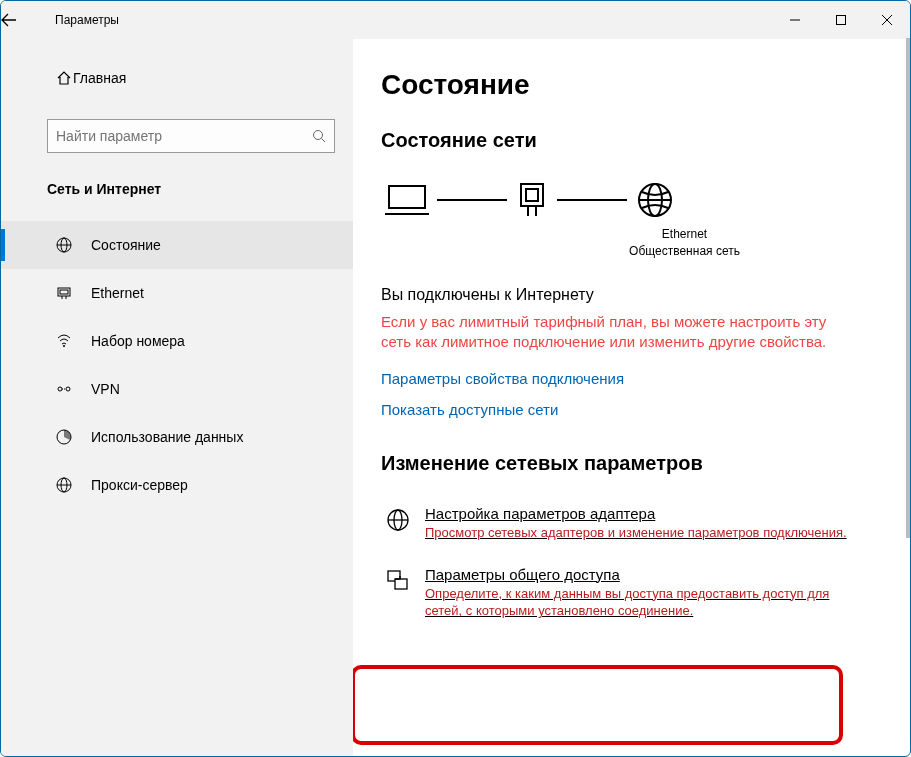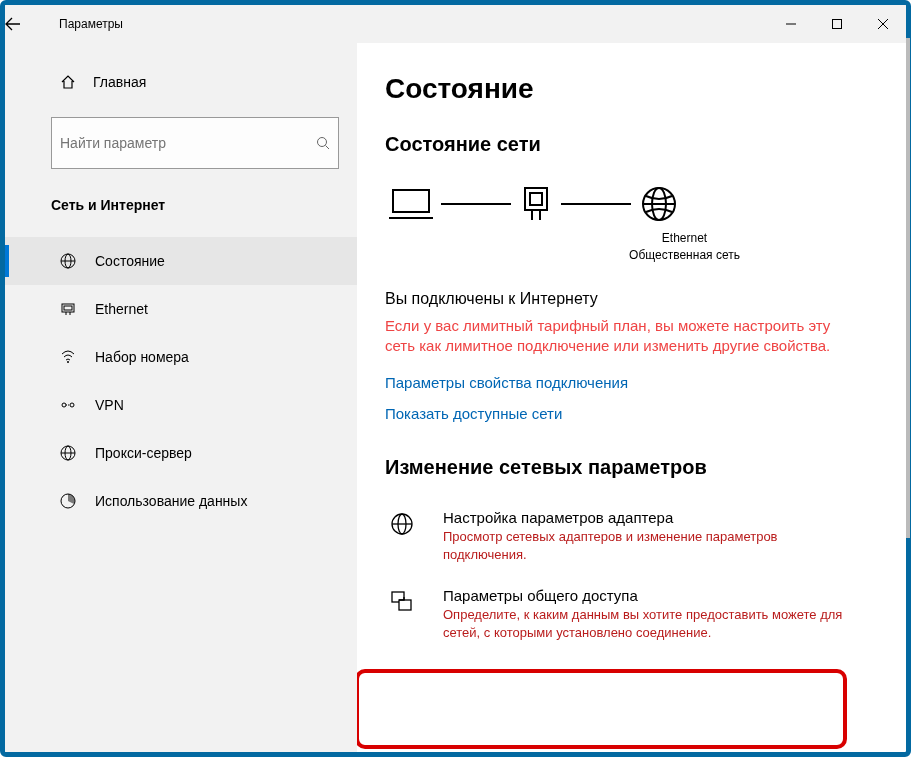--- a/index.html
+++ b/index.html
@@ -11,21 +11,21 @@
     body {
       width: 911px;
       height: 757px;
       background: #fff;
       position: relative;
       overflow: hidden;
     }
     .window-frame {
       width: 100%;
       height: 100%;
-      border: 5px solid #0369a1;
+      border: 1px solid #0369a1;
       border-radius: 6px;
       overflow: hidden;
       display: flex;
       flex-direction: column;
       background: #fff;
       justify-content: center;
     }
     .title-bar {
       height: 38px;
       display: flex;
@@ -65,32 +65,32 @@
     .sidebar {
       width: 352px;
       background: #f2f2f2;
       padding: 22px 0 0 0;
       overflow-y: auto;
     }
     .home-row {
       display: flex;
       align-items: center;
       padding: 8px 18px 16px 54px;
-      gap: 16px;
+      gap: 0;
       position: relative;
       cursor: pointer;
     }
     .home-row span.lbl {
       margin-left: 28px;
       font-size: 14px;
     }
     .search-box {
-      margin: 10px 18px 0 46px;
+      margin: 16px 18px 0 46px;
       border: 1px solid #999;
-      height: 52px;
+      height: 34px;
       background: #fdfdfd;
       display: flex;
       align-items: center;
       padding: 16px 8px;
     }
     .search-box input {
       flex: 1;
       border: none;
       outline: none;
       background: transparent;
@@ -190,24 +190,25 @@
       color: #0066b4;
       cursor: pointer;
       margin-bottom: 14px;
       display: block;
     }
     .section-gap {
       margin-top: 34px;
     }
     .setting-row {
       display: flex;
-      gap: 24px;
+      gap: 10px;
       padding: 12px 4px;
       cursor: pointer;
       max-width: 470px;
+      text-decoration: underline;
     }
     .setting-row .row-icon {
       width: 30px;
       flex-shrink: 0;
       padding-top: 2px;
     }
     .setting-row .row-txt .row-title {
       font-size: 15px;
       margin-bottom: 2px;
     }
@@ -333,34 +334,34 @@
                 <circle cx="13" cy="9" r="2" stroke="#000" stroke-width="1" fill="none"></circle>
                 <line x1="7" y1="9" x2="11" y2="9" stroke="#000" stroke-width="1" stroke-dasharray="1,1"></line>
               </svg>
           </span>
           <span>VPN</span>
         </li>
         <li class="nav-item">
           <span class="nav-icon">
             <svg width="18" height="18" viewBox="0 0 18 18">
                 <circle cx="9" cy="9" r="7" stroke="#000" stroke-width="1" fill="none"></circle>
+                <path d="M9 2 A7 7 0 0 1 15 12 L9 9 Z" fill="#000" opacity="0.5"></path>
+              </svg>
+          </span>
+          <span>Использование данных</span>
+        </li>
+        <li class="nav-item">
+          <span class="nav-icon">
+            <svg width="18" height="18" viewBox="0 0 18 18">
+                <circle cx="9" cy="9" r="7" stroke="#000" stroke-width="1" fill="none"></circle>
                 <ellipse cx="9" cy="9" rx="3" ry="7" stroke="#000" stroke-width="1" fill="none"></ellipse>
                 <line x1="2" y1="9" x2="16" y2="9" stroke="#000" stroke-width="1"></line>
               </svg>
           </span>
           <span>Прокси-сервер</span>
-        </li>
-        <li class="nav-item">
-          <span class="nav-icon">
-            <svg width="18" height="18" viewBox="0 0 18 18">
-                <circle cx="9" cy="9" r="7" stroke="#000" stroke-width="1" fill="none"></circle>
-                <path d="M9 2 A7 7 0 0 1 15 12 L9 9 Z" fill="#000" opacity="0.5"></path>
-              </svg>
-          </span>
-          <span>Использование данных</span>
         </li>
       </ul>
     </div>
 
     <div class="main">
       <h1>Состояние</h1>
       <h2>Состояние сети</h2>
 
       <div class="net-diagram">
         <span>
@@ -418,21 +419,21 @@
       <div class="setting-row">
         <div class="row-icon">
           <svg width="26" height="26" viewBox="0 0 26 26">
               <rect x="3" y="3" width="12" height="10" stroke="#000" stroke-width="1.3" fill="none"></rect>
               <rect x="10" y="11" width="12" height="10" stroke="#000" stroke-width="1.3" fill="#fff"></rect>
               <path d="M10 11 h5 v-3" stroke="#000" stroke-width="1.3" fill="none"></path>
             </svg>
         </div>
         <div class="row-txt">
           <div class="row-title">Параметры общего доступа</div>
-          <div class="row-desc">Определите, к каким данным вы хотите предоставить можете для сетей, с которыми установлено соединение.</div>
+          <div class="row-desc">Определите, к каким данным вы доступа предоставить доступ для сетей, с которыми установлено соединение.</div>
         </div>
       </div>
 
       <div class="highlight-box" style="left:-2px; top:626px; width:492px; height:80px;"></div>
     </div>
 
   </div>
 
   <div class="scrollbar-track">
     <div class="scrollbar-thumb"></div>

